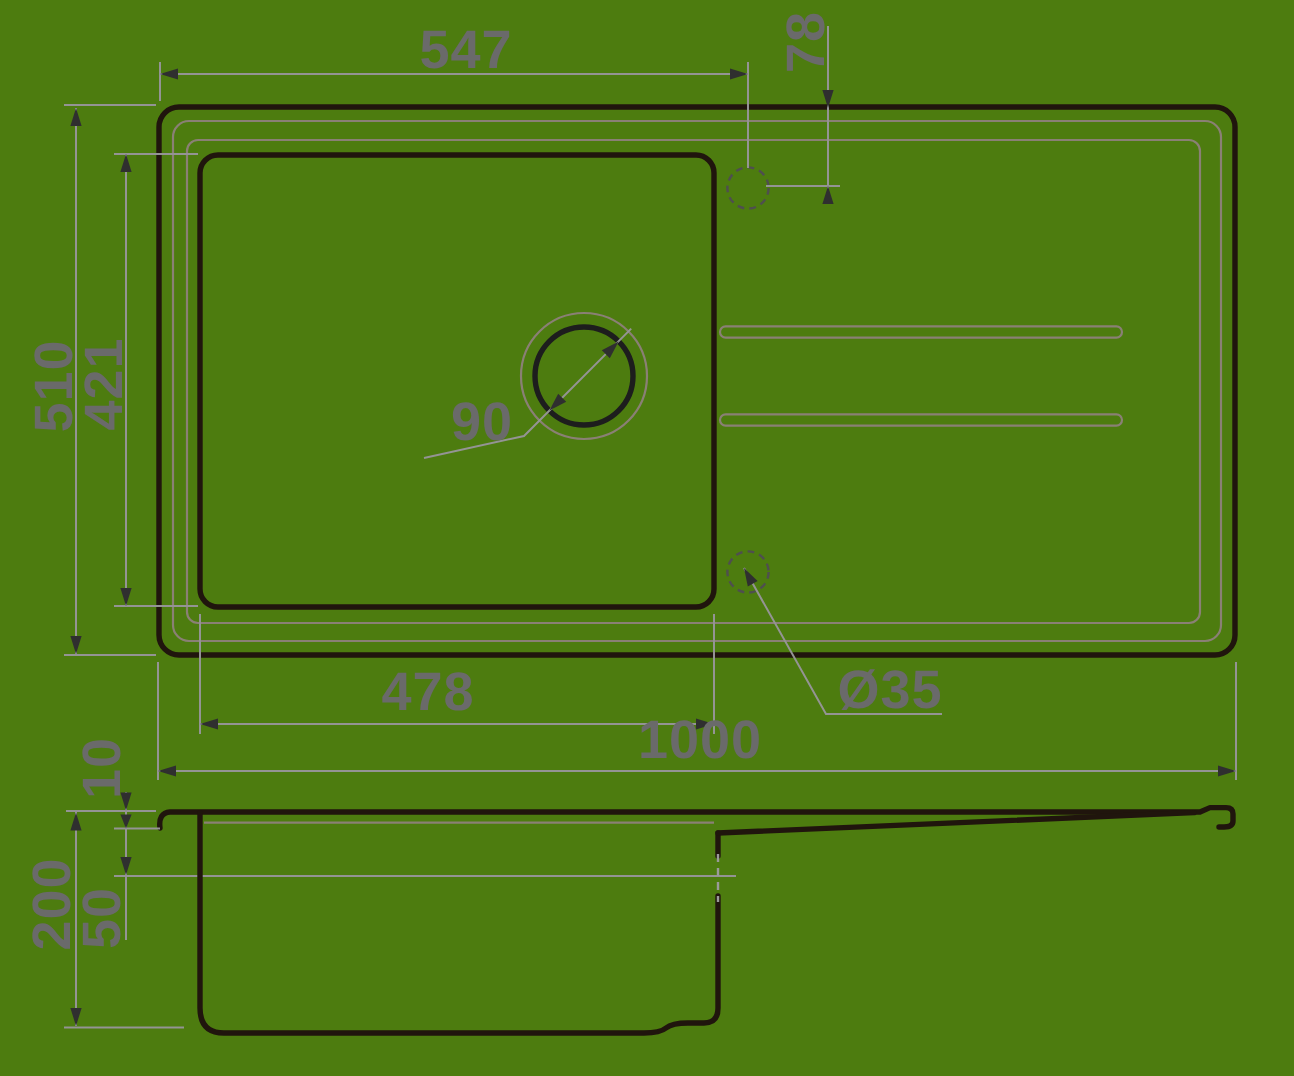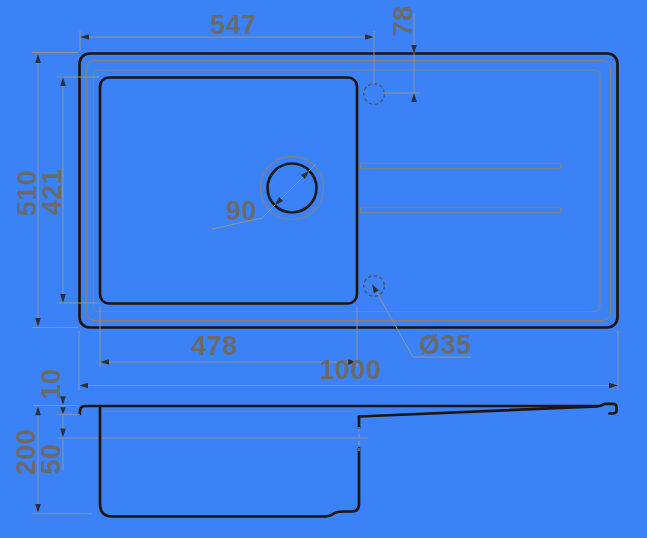--- a/index.html
+++ b/index.html
@@ -1,16 +1,16 @@
 <!DOCTYPE html>
 <html><head>
 <meta charset="utf-8">
 <style>
   html,body{margin:0;padding:0;background:#ffffff;}
-  .canvas{position:relative;width:647px;height:538px;background:#3b82f6;overflow:hidden;
+  .canvas{position:relative;width:647px;height:538px;background:#4d7c0f;overflow:hidden;
           font-family:"Liberation Sans", sans-serif;}
   svg{display:block;}
   .dim{font-family:"Liberation Sans", sans-serif;font-weight:bold;font-size:27px;
        fill:#6a6a6a;letter-spacing:0.5px;}
   .thick{stroke:#20150d;stroke-width:2.7;fill:none;stroke-linecap:round;stroke-linejoin:round;}
   .thin{stroke:#8a8075;stroke-width:1.1;fill:none;}
   .dimline{stroke:#949494;stroke-width:1;fill:none;}
   .dashline{stroke:#9a9a9a;stroke-width:1.2;fill:none;stroke-dasharray:4 3;}
   .arrow{fill:#2f2f2f;stroke:none;}
   .hole{stroke:#4f4f4f;stroke-width:1.2;fill:none;stroke-dasharray:3.4 2.6;}

